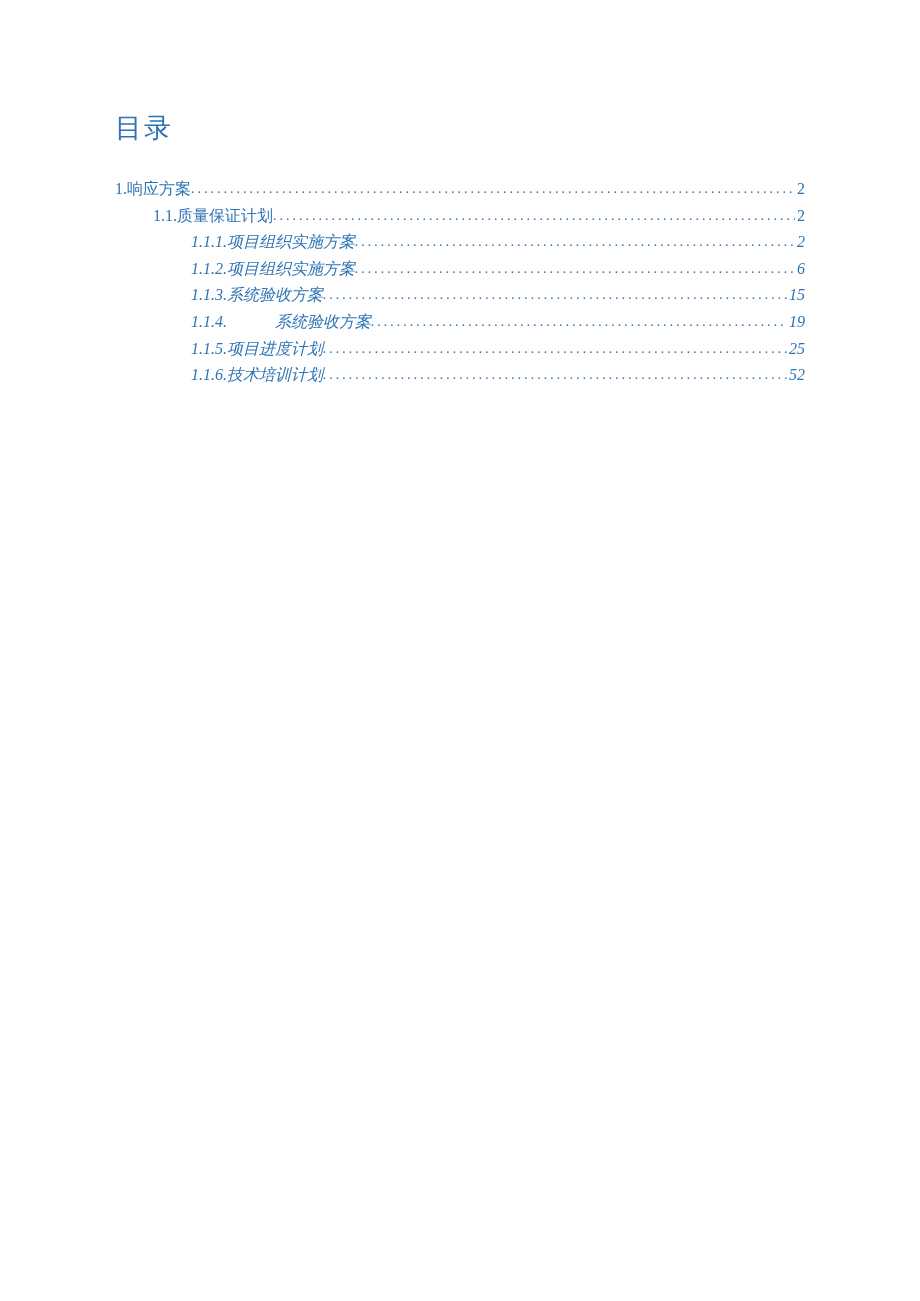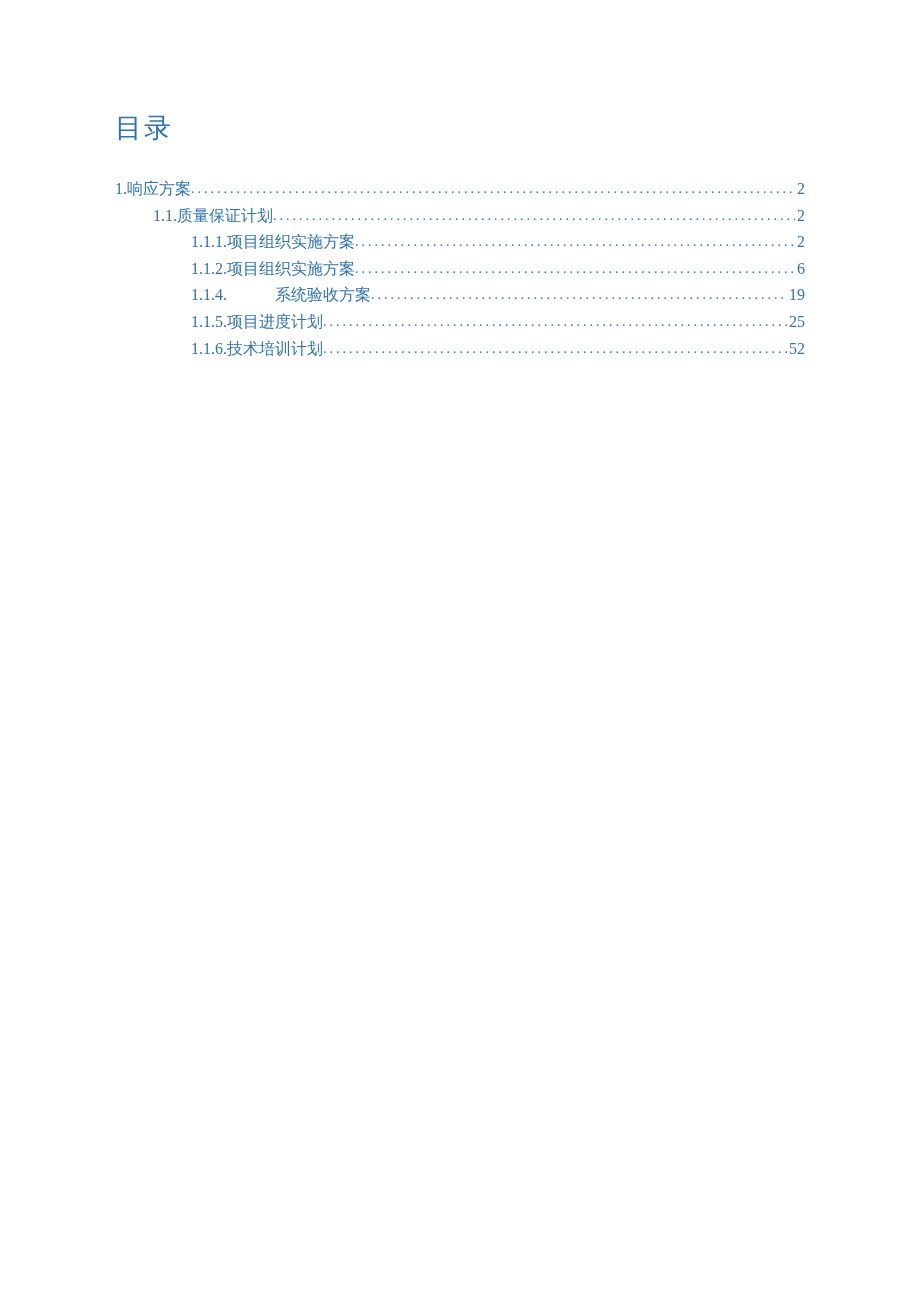--- a/index.html
+++ b/index.html
@@ -36,20 +36,21 @@
       white-space: nowrap;
     }
     .toc-entry.level-1 {
       padding-left: 0;
     }
     .toc-entry.level-2 {
       padding-left: 38px;
     }
     .toc-entry.level-3 {
       padding-left: 76px;
+      font-style: italic;
     }
     .toc-label {
       flex-shrink: 0;
     }
     .toc-gap {
       flex-shrink: 0;
       display: inline-block;
     }
     .toc-dots {
       flex: 1;
@@ -95,20 +96,27 @@
       <span class="toc-page">2</span>
   </div>
   <div class="toc-entry level-3">
     <span class="toc-label">1.1.2.</span>
       <span class="toc-label">项目组织实施方案</span>
       <span class="toc-gap"> </span>
       <span class="toc-dots"></span>
       <span class="toc-page">6</span>
   </div>
   <div class="toc-entry level-3">
+    <span class="toc-label">1.1.3.</span>
+      <span class="toc-label">系统验收方案</span>
+      <span class="toc-gap"> </span>
+      <span class="toc-dots"></span>
+      <span class="toc-page">15</span>
+  </div>
+  <div class="toc-entry level-3">
     <span class="toc-label">1.1.4.</span>
       <span class="toc-gap">　　　</span>
       <span class="toc-label">系统验收方案</span>
       <span class="toc-gap"> </span>
       <span class="toc-dots"></span>
       <span class="toc-page">19</span>
   </div>
   <div class="toc-entry level-3">
     <span class="toc-label">1.1.5.</span>
       <span class="toc-label">项目进度计划</span>

